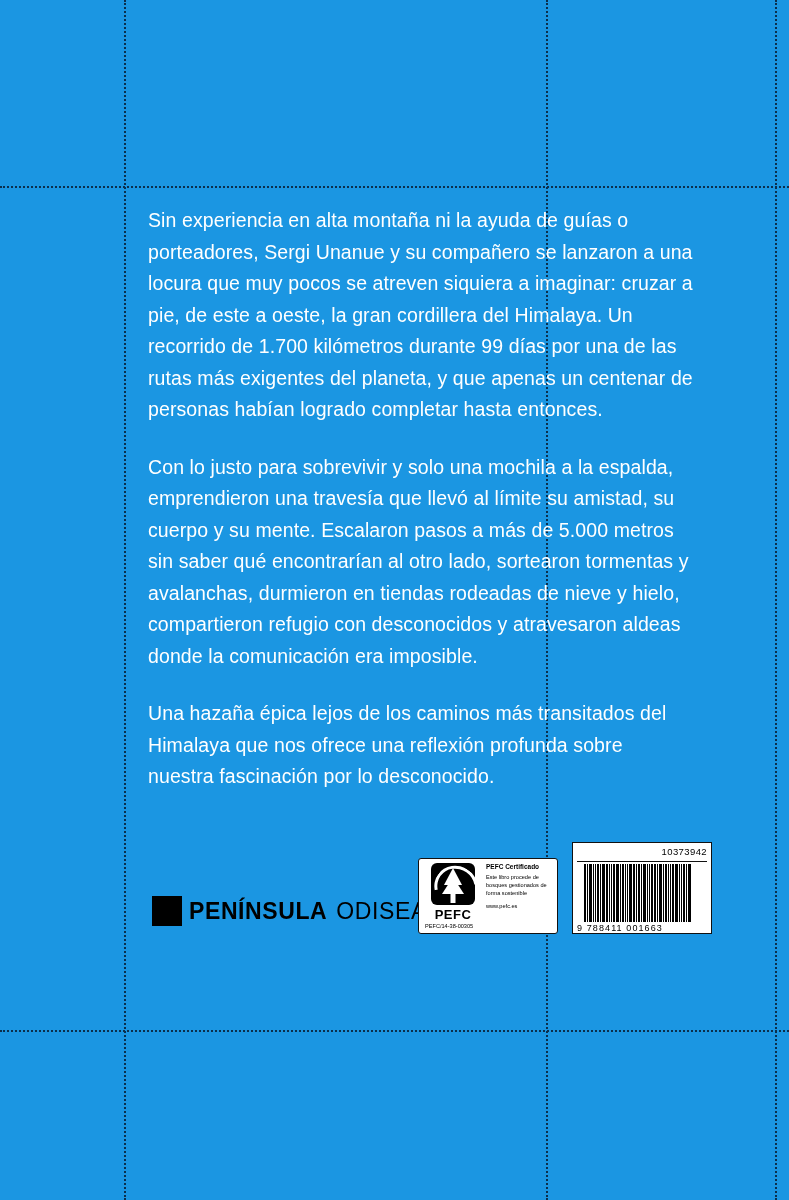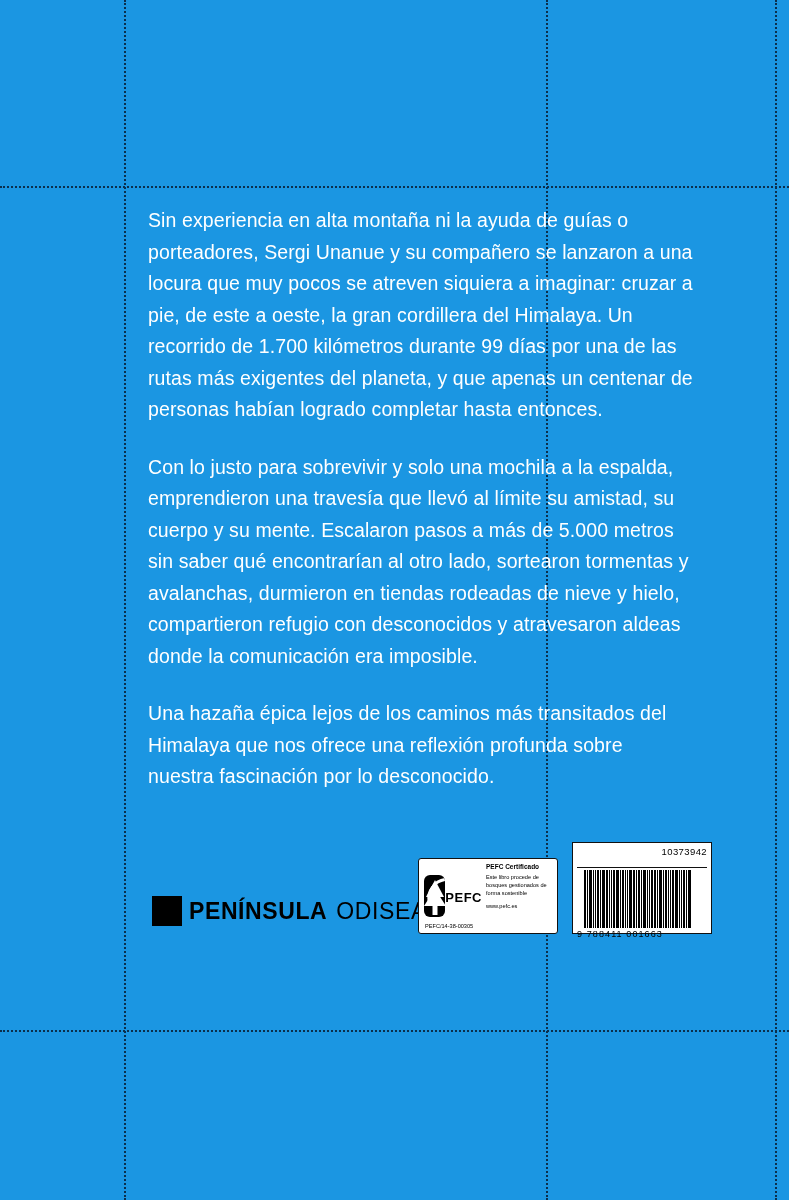--- a/index.html
+++ b/index.html
@@ -110,21 +110,21 @@
     background: #ffffff;
     border: 1px solid #111;
     border-radius: 3px;
     display: flex;
     padding: 4px 5px;
     box-sizing: border-box;
   }
   .pefc-left {
     width: 58px;
     display: flex;
-    flex-direction: row;
+    flex-direction: column;
     align-items: center;
     justify-content: flex-start;
   }
   .pefc-logo {
     width: 44px;
     height: 42px;
     background: #000;
     border-radius: 6px;
     position: relative;
     overflow: hidden;
@@ -221,21 +221,21 @@
     border: 1px solid #111;
     box-sizing: border-box;
     padding: 3px 4px 2px 4px;
   }
   .barcode-top {
     text-align: right;
     font-size: 9.5px;
     color: #000;
     letter-spacing: 0.4px;
     border-bottom: 1px solid #111;
-    padding-bottom: 10px;
+    padding-bottom: 4px;
     margin-bottom: 2px;
   }
   .bars {
     display: flex;
     align-items: flex-end;
     height: 58px;
     margin-left: 7px;
   }
   .bars i {
     display: block;

